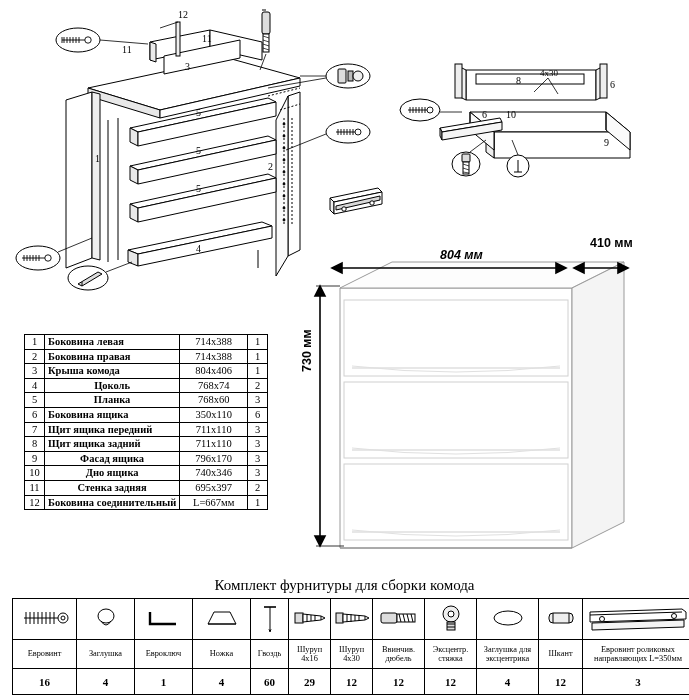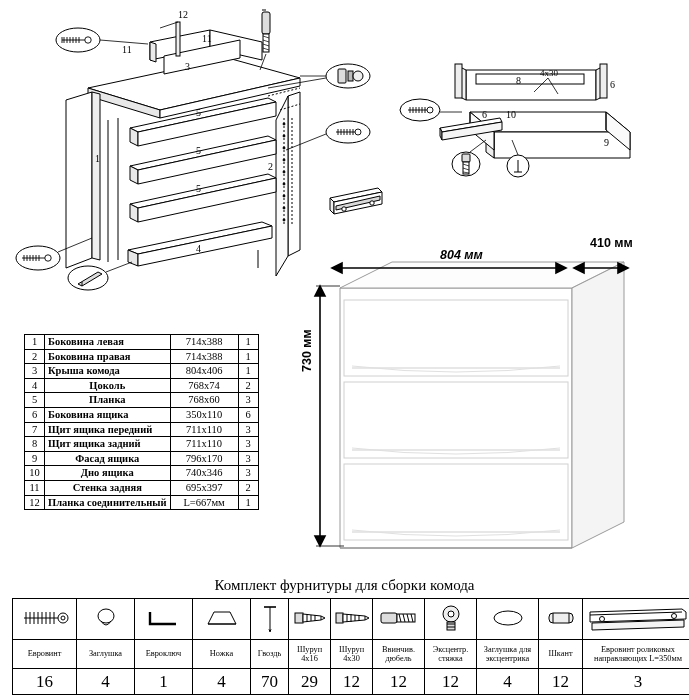--- a/index.html
+++ b/index.html
@@ -49,21 +49,21 @@
     table-layout:fixed;
   }
   .kit-table td{
     border:1px solid #000;
     text-align:center;
     vertical-align:middle;
     padding:0 1px;
   }
   .kit-icon-row td{height:40px;}
   .kit-label-row td{height:28px;line-height:9.5px;font-size:8.3px;}
-  .kit-qty-row td{height:25px;font-size:17px;font-weight:normal;font-family:"Liberation Serif", serif;}
+  .kit-qty-row td{height:25px;font-size:11px;font-weight:bold;font-family:"Liberation Serif", serif;}
 
   
   .dim-label{
     position:absolute;font-weight:bold;font-size:12.5px;
     font-family:"Liberation Sans", sans-serif;
   }
   .dim-w{left:440px;top:248px;font-style:italic;}
   .dim-d{left:590px;top:236px;}
   .dim-h{left:300px;top:372px;transform:rotate(-90deg);transform-origin:left top;}
 </style>
@@ -371,21 +371,21 @@
         <td class="pt-qty">3</td>
       </tr>
       <tr>
         <td class="pt-num">11</td>
         <td class="pt-name center">Стенка задняя</td>
         <td class="pt-dim">695х397</td>
         <td class="pt-qty">2</td>
       </tr>
       <tr>
         <td class="pt-num">12</td>
-        <td class="pt-name">Планка соединительный</td>
+        <td class="pt-name">Боковина соединительный</td>
         <td class="pt-dim">L=667мм</td>
         <td class="pt-qty">1</td>
       </tr>
     </tbody>
   </table>
 
   <div class="kit-title">Комплект фурнитуры для сборки комода</div>
 
   <table class="kit-table">
     <colgroup>
@@ -525,21 +525,21 @@
         <td>Эксцентр. стяжка</td>
         <td>Заглушка для эксцентрика</td>
         <td>Шкант</td>
         <td>Евровинт роликовых направляющих L=350мм</td>
       </tr>
       <tr class="kit-qty-row">
         <td>16</td>
         <td>4</td>
         <td>1</td>
         <td>4</td>
-        <td>70</td>
+        <td>60</td>
         <td>29</td>
         <td>12</td>
         <td>12</td>
         <td>12</td>
         <td>4</td>
         <td>12</td>
         <td>3</td>
       </tr>
     </tbody>
   </table>

